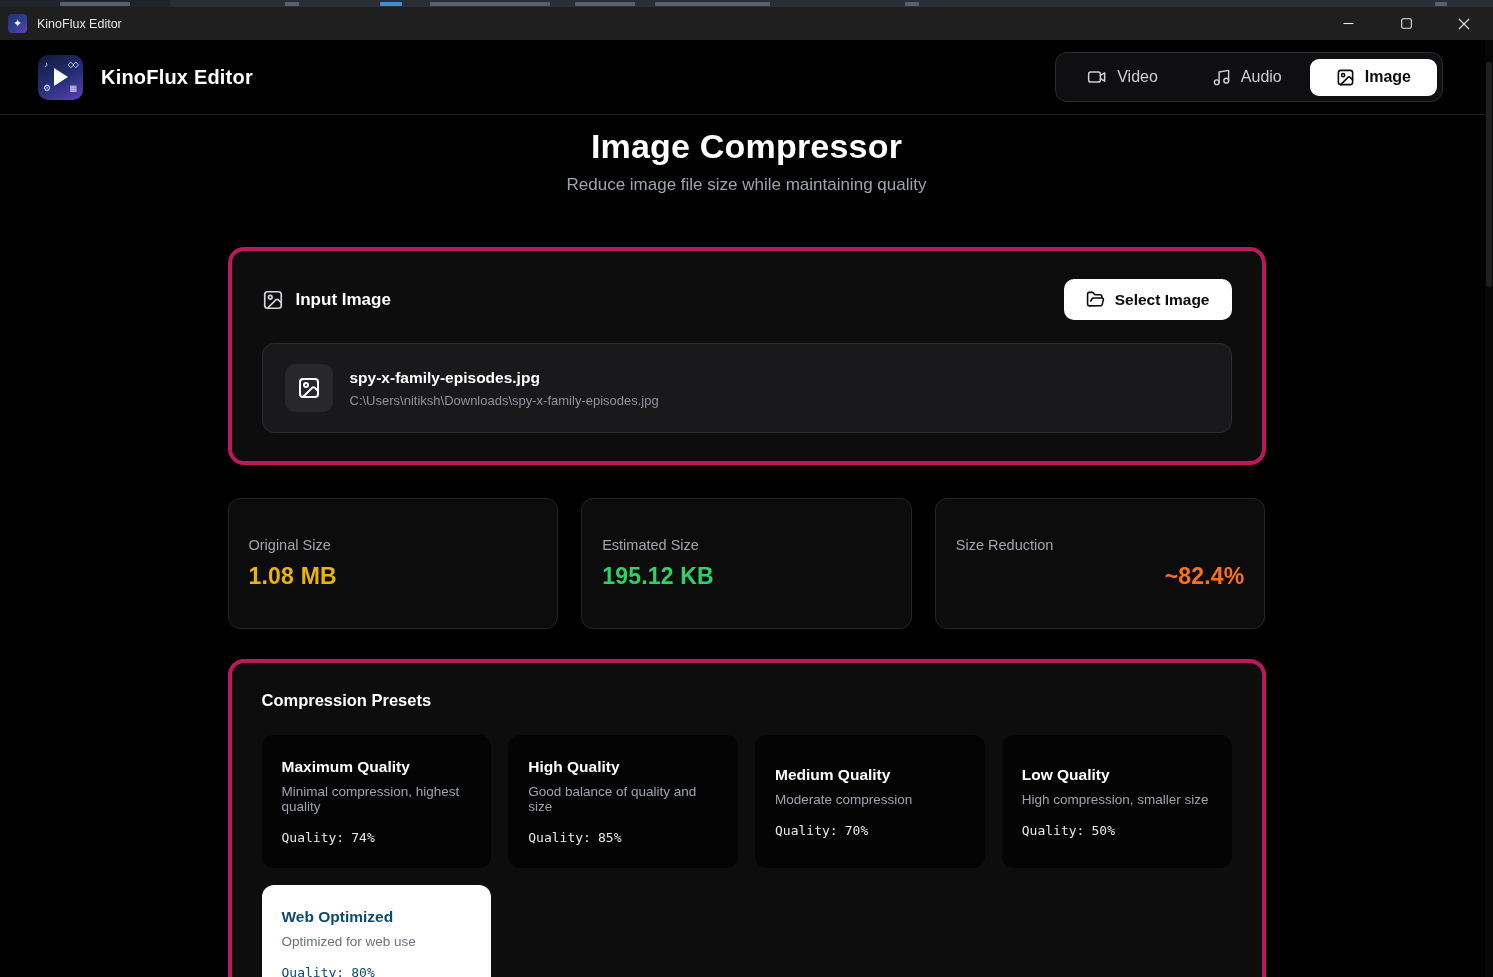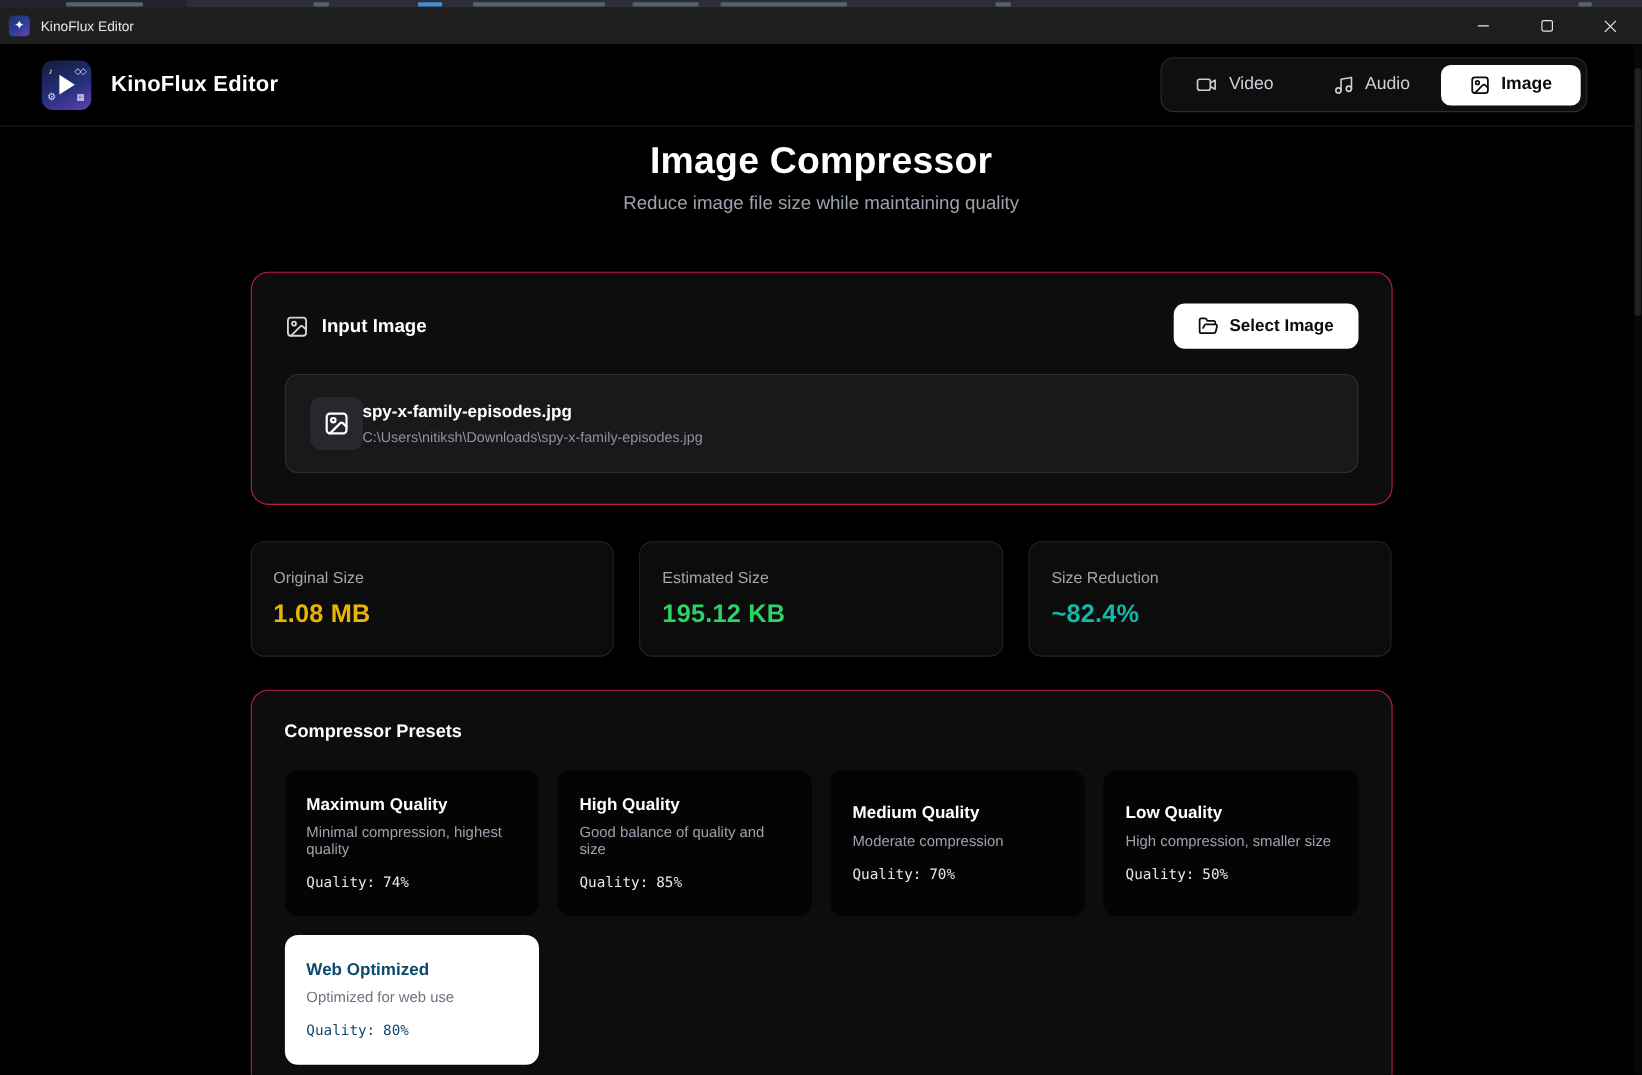--- a/index.html
+++ b/index.html
@@ -79,55 +79,55 @@
   }
   .tab svg { display: block; }
   .tab.active { background: #fff; color: #0c0c0c; font-weight: 600; }
 
   
   .main { width: 1038px; margin: 0 auto; }
   .page-title { text-align: center; font-size: 34px; font-weight: 700; margin-top: 12px; letter-spacing: .2px; }
   .page-subtitle { text-align: center; font-size: 17px; color: #9ca3af; margin-top: 9px; }
 
   .card {
-    background: #0d0d0e; border: 1px solid #be185d;
+    background: #0d0d0e; border: 4px solid #be185d;
     border-radius: 16px;
   }
   .input-card { margin-top: 52px; padding: 28px 30px; }
   .input-head { display: flex; align-items: center; justify-content: space-between; }
   .input-title-wrap { display: flex; align-items: center; gap: 12px; }
   .input-title-wrap svg { display: block; }
   .input-title { font-size: 17px; font-weight: 700; }
   .select-btn {
     display: flex; align-items: center; gap: 10px;
     background: #fff; color: #0b0b0b;
     border: none; border-radius: 10px;
     padding: 11px 22px; font-size: 15.5px; font-weight: 600;
     font-family: inherit; cursor: default;
   }
   .select-btn svg { display: block; }
 
   .file-row {
     margin-top: 23px;
     background: #19191b; border: 1px solid #2d2d31;
     border-radius: 12px; padding: 20px 22px;
-    display: flex; align-items: center; gap: 0;
+    display: flex; align-items: center; gap: 17px;
   }
   .file-icon-tile {
     width: 48px; height: 48px; border-radius: 10px;
     background: #28282c; flex: 0 0 auto;
     display: flex; align-items: center; justify-content: center;
   }
   .file-name { font-size: 15.5px; font-weight: 700; }
   .file-path { font-size: 13px; color: #8e939c; margin-top: 6px; }
 
   .stats-row { display: grid; grid-template-columns: repeat(3, 1fr); gap: 23px; margin-top: 33px; }
   .stat-card {
     background: #0c0c0d; border: 1px solid #242428;
-    border-radius: 12px; padding: 25px 20px;
+    border-radius: 12px; padding: 38px 20px;
   }
   .stat-label { font-size: 14.5px; color: #a1a5ad; }
   .stat-value { font-size: 23px; font-weight: 700; margin-top: 10px; letter-spacing: .2px; }
 
   .presets-card { margin-top: 30px; padding: 28px 30px 30px; }
   .presets-title { font-size: 16.5px; font-weight: 700; }
   .presets-grid { display: grid; grid-template-columns: repeat(4, 1fr); gap: 17px; margin-top: 25px; }
   .preset {
     background: #040405; border: none;
     border-radius: 12px; padding: 23px 20px;
@@ -266,26 +266,26 @@
     <div class="stat-card">
       <div class="stat-label">Original Size</div>
       <div class="stat-value" style="color: #eab308;">1.08 MB</div>
     </div>
     <div class="stat-card">
       <div class="stat-label">Estimated Size</div>
       <div class="stat-value" style="color: rgb(45, 210, 102);">195.12 KB</div>
     </div>
     <div class="stat-card">
       <div class="stat-label">Size Reduction</div>
-      <div class="stat-value" style="color: #14b8a6;">~82.4%</div>
+      <div class="stat-value" style="color: #f97316; text-align: right;">~82.4%</div>
     </div>
   </div>
 
   <div class="card presets-card">
-    <div class="presets-title">Compressor Presets</div>
+    <div class="presets-title">Compression Presets</div>
     <div class="presets-grid">
 
       <button class="preset">
         <div class="preset-name">Maximum Quality</div>
         <div class="preset-desc">Minimal compression, highest quality</div>
         <div class="preset-quality"><span>Quality:</span><span>74%</span></div>
       </button>
 
       <button class="preset">
         <div class="preset-name">High Quality</div>

